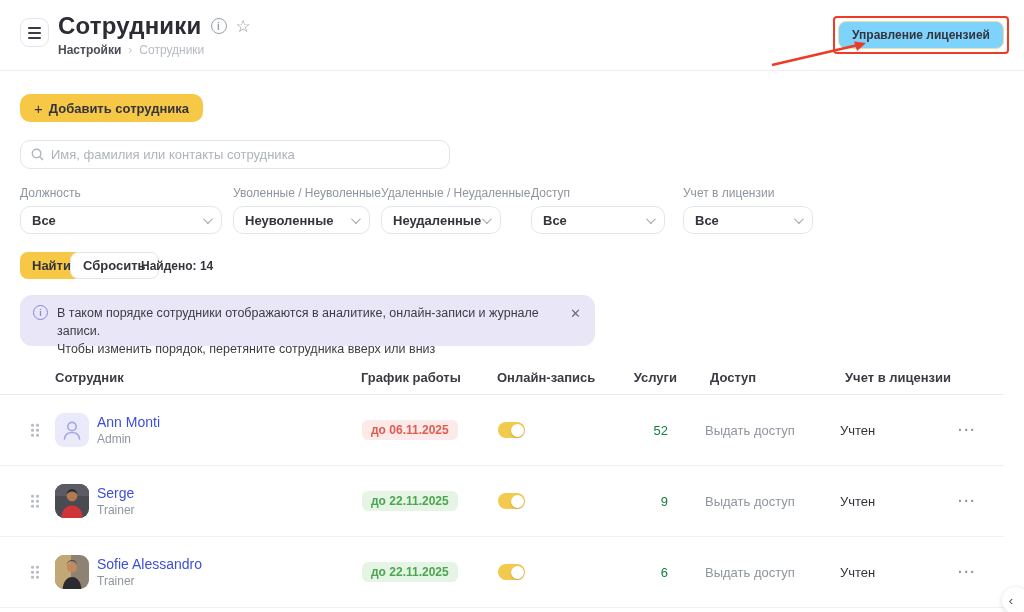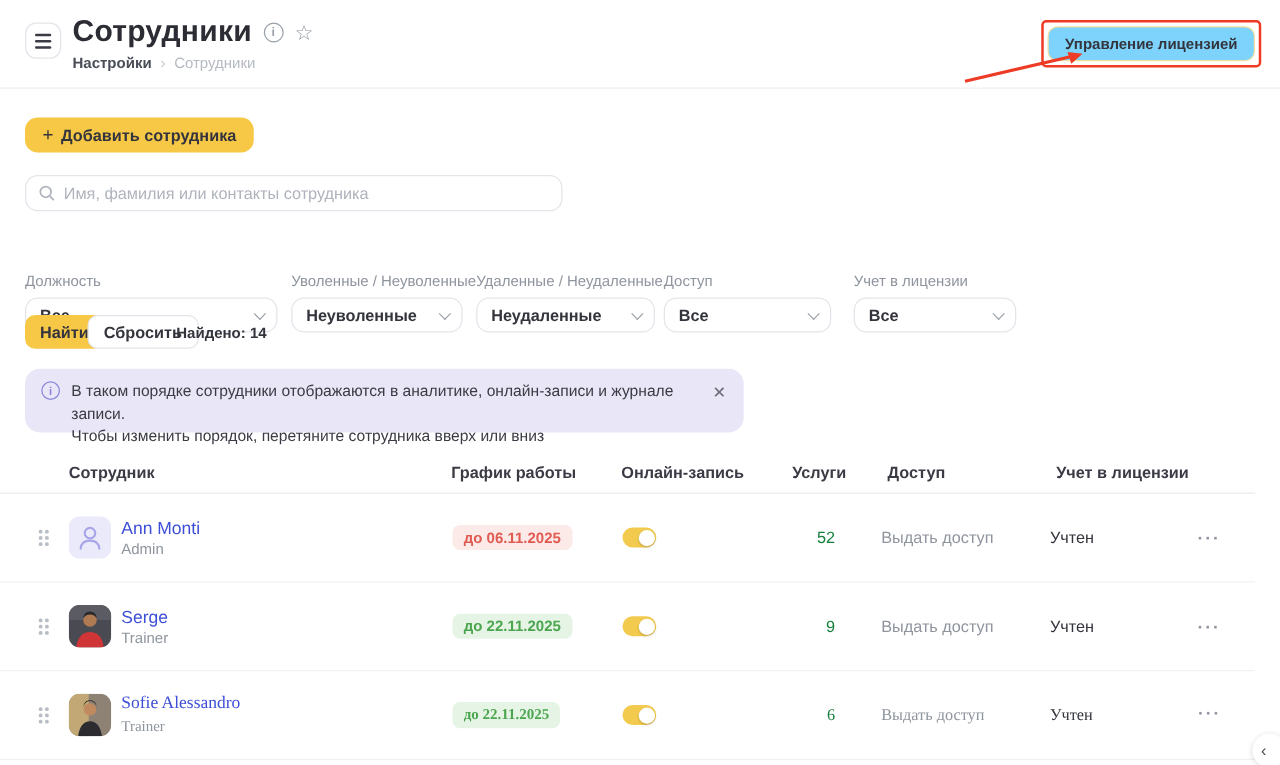--- a/index.html
+++ b/index.html
@@ -41,21 +41,21 @@
   .add-plus { font-size:15px; font-weight:500; }
 
   .search-box { position:absolute; left:20px; top:140px; width:430px; height:29px;
     border:1px solid #E3E5EA; border-radius:10px; display:flex; align-items:center;
     padding:0 10px; gap:7px; background:#fff; }
   .search-box input { border:none; outline:none; flex:1; font-size:13px;
     font-family:inherit; color:#33343C; background:transparent; }
   .search-box input::placeholder { color:#AEB3BC; }
 
   
-  .filter { position:absolute; top:186px;margin-top:32px; }
+  .filter { position:absolute; top:186px; }
   .filter-label { font-size:12px; color:#8F959E; margin-bottom:6px; white-space:nowrap; }
   .select { height:28px; border:1px solid #E3E5EA; border-radius:10px; background:#fff;
     display:flex; align-items:center; justify-content:space-between; padding:0 11px;
     font-size:13px; font-weight:600; color:#33343C; cursor:pointer; }
   .chev { width:7px; height:7px; border-right:1.5px solid #9AA0A8;
     border-bottom:1.5px solid #9AA0A8; transform:rotate(45deg) translateY(-2px); }
 
   
   .find-btn { position:absolute; left:20px; top:252px; height:27px; padding:0 12px;
     font-size:13px; border-radius:8px; }
@@ -172,21 +172,21 @@
   </div>
   <div class="filter" style="left:233px;">
     <div class="filter-label">Уволенные / Неуволенные</div>
     <div class="select" style="width:137px;">
       <span>Неуволенные</span>
       <span class="chev"></span>
     </div>
   </div>
   <div class="filter" style="left:381px;">
     <div class="filter-label">Удаленные / Неудаленные</div>
-    <div class="select" style="width:143px;">
+    <div class="select" style="width:120px;">
       <span>Неудаленные</span>
       <span class="chev"></span>
     </div>
   </div>
   <div class="filter" style="left:531px;">
     <div class="filter-label">Доступ</div>
     <div class="select" style="width:134px;">
       <span>Все</span>
       <span class="chev"></span>
     </div>
@@ -276,21 +276,21 @@
     <span class="cell badge green">до 22.11.2025</span>
     <span class="cell toggle">
         <span class="knob"></span>
       </span>
     <span class="cell services">9</span>
     <span class="cell access">Выдать доступ</span>
     <span class="cell license">Учтен</span>
     <span class="cell row-menu">···</span>
   </div>
 
-  <div class="trow" style="top:537px;font-family:Liberation Serif, serif;">
+  <div class="trow" style="top:537px;">
     <div class="cell drag">
       <i></i>
         <i></i>
         <i></i>
         <i></i>
         <i></i>
         <i></i>
       </div>
     <div class="cell avatar">
       <svg width="34" height="34" viewBox="0 0 34 34">

